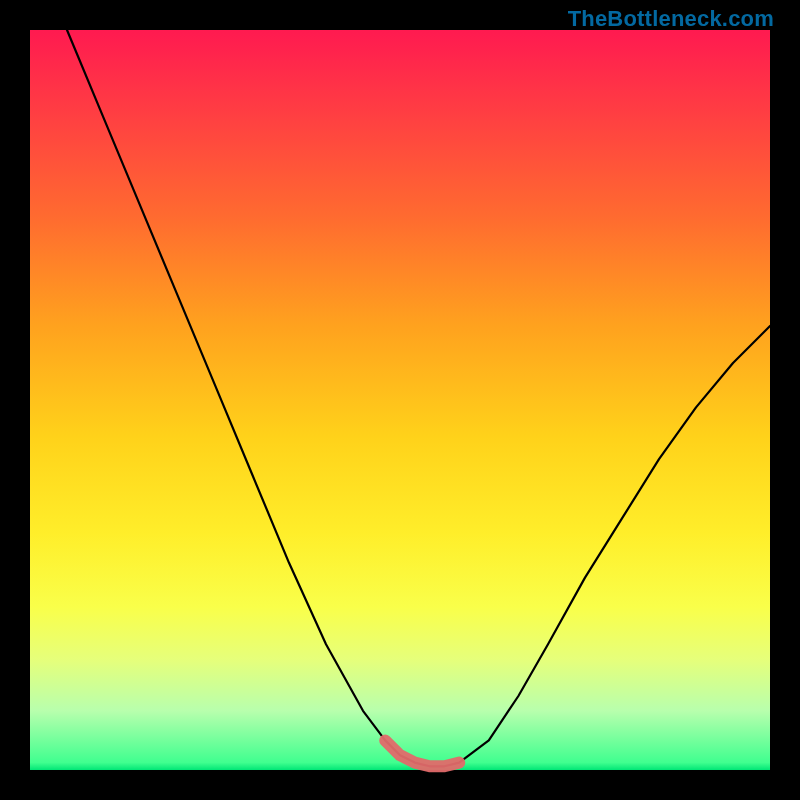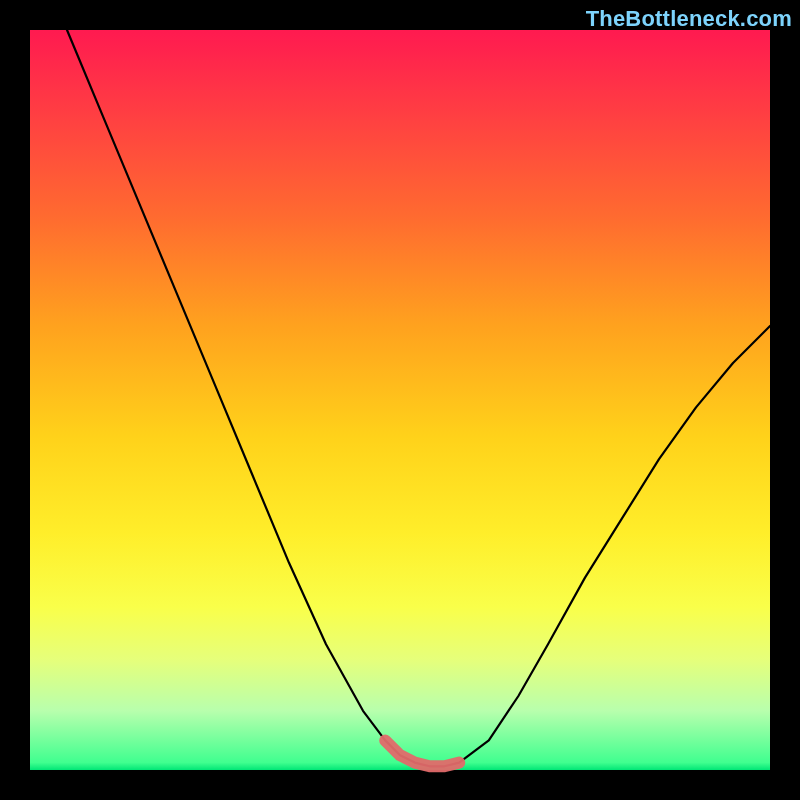--- a/index.html
+++ b/index.html
@@ -26,25 +26,25 @@
       #f9ff4a 78%,
       #e6ff7a 85%,
       #b8ffad 92%,
       #40ff8f 99%,
       #00e676 100%
     );
   }
   .watermark {
     position: absolute;
     top: 6px;
-    right: 8px;
+    right: 26px;
     font-family: Arial, Helvetica, sans-serif;
     font-size: 22px;
     font-weight: 600;
-    color: #7dd3fc;
+    color: #0369a1;
     letter-spacing: 0.2px;
     user-select: none;
   }
   svg.curve {
     position: absolute;
     left: 0; top: 0;
     width: 740px;
     height: 740px;
     overflow: visible;
   }

